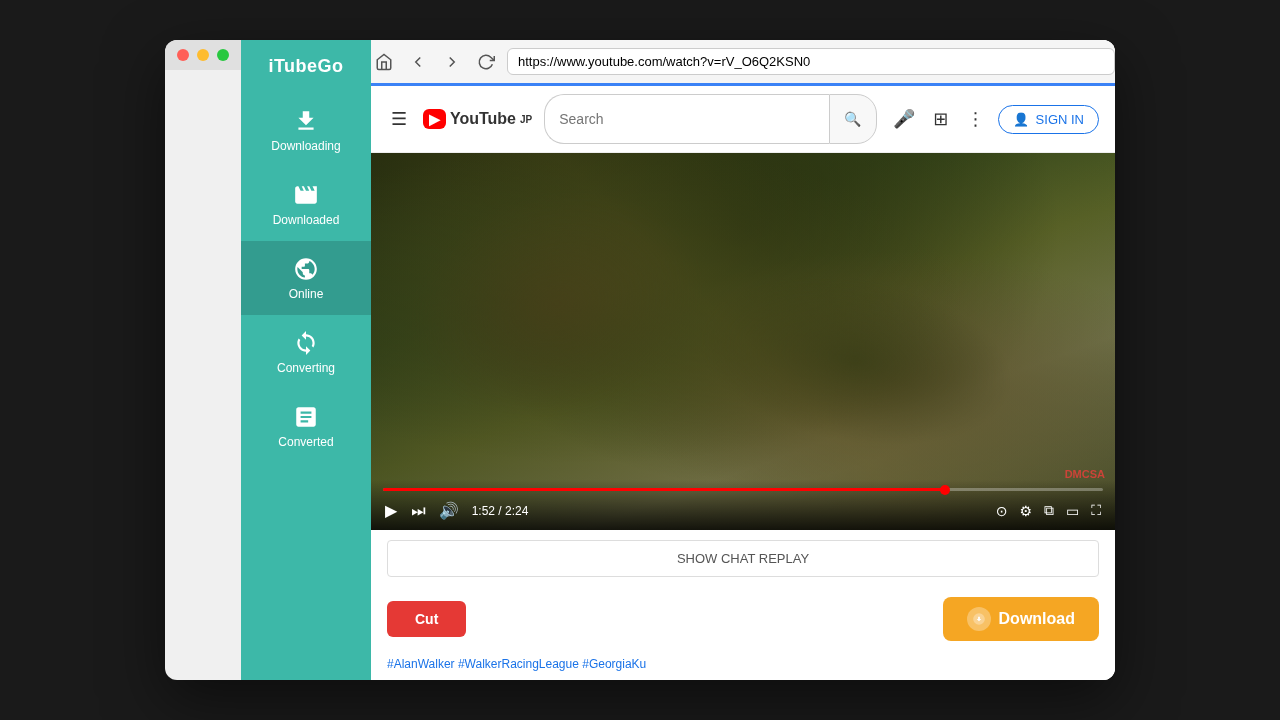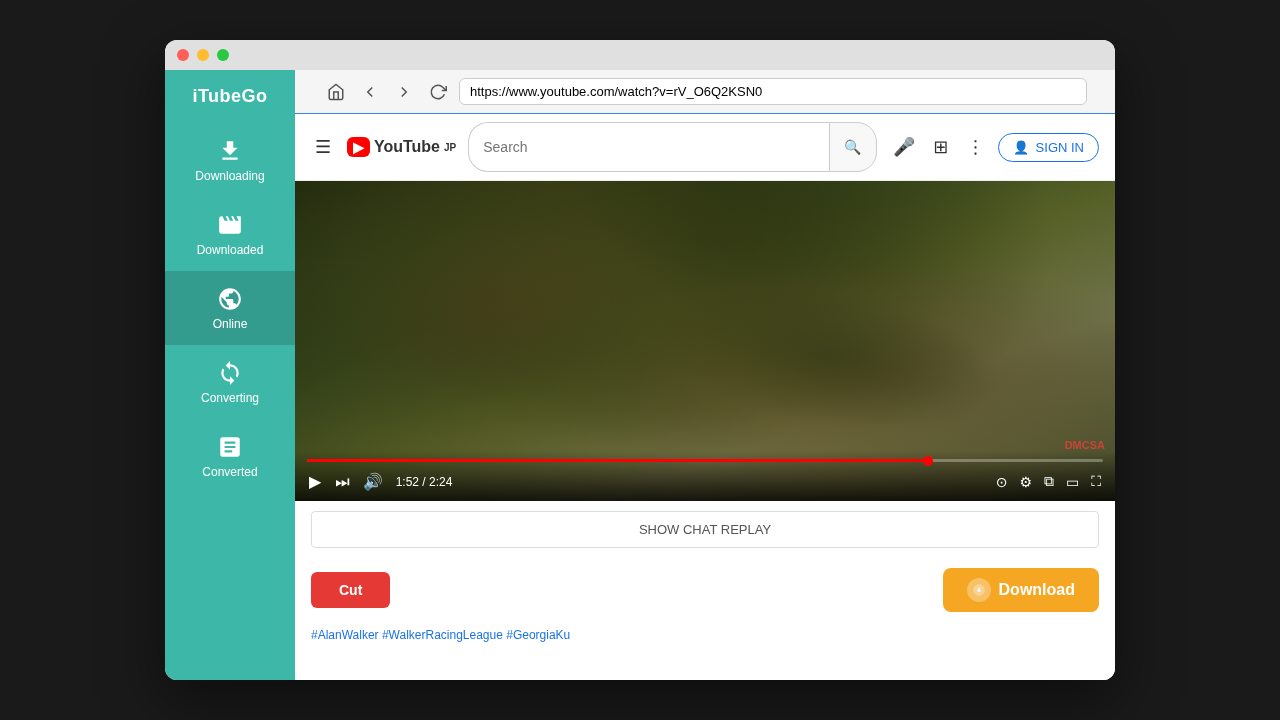--- a/index.html
+++ b/index.html
@@ -12,21 +12,21 @@
       justify-content: center;
       font-family: -apple-system, BlinkMacSystemFont, 'Helvetica Neue', Arial, sans-serif;
     }
     .window {
       width: 950px;
       height: 640px;
       background: #f0f0f0;
       border-radius: 12px;
       overflow: hidden;
       display: flex;
-      flex-direction: column;
+      flex-direction: row;
       box-shadow: 0 20px 60px rgba(0,0,0,0.5);
     }
     
     .title-bar {
       background: #e0e0e0;
       height: 30px;
       display: flex;
       align-items: center;
       padding: 0 12px;
       gap: 8px;
@@ -100,22 +100,22 @@
       flex: 1;
       display: flex;
       flex-direction: column;
       background: white;
       overflow: hidden;
     }
 
     
     .address-bar {
       background: #f5f5f5;
-      border-bottom: 1px solid #3b82f6;
-      padding: 8px 28px;
+      border-bottom: 3px solid #3b82f6;
+      padding: 8px 0;
       display: flex;
       align-items: center;
       gap: 8px;
       flex-shrink: 0;
     }
     .nav-btn {
       background: none;
       border: none;
       cursor: pointer;
       color: #555;
@@ -244,21 +244,21 @@
     
     .video-section {
       flex: 1;
       overflow-y: auto;
       overflow-x: hidden;
       padding: 0;
       background: white;
     }
     .video-player {
       width: 100%;
-      height: 320px;
+      height: 377px;
       background: #1a1a1a;
       position: relative;
       overflow: hidden;
     }
     .video-bg {
       width: 100%;
       height: 100%;
       background: linear-gradient(135deg, #2d4a1e 0%, #4a6a2a 20%, #3d5520 40%, #1a2d0e 60%, #5a7840 80%, #8a9a60 100%);
       position: relative;
     }

